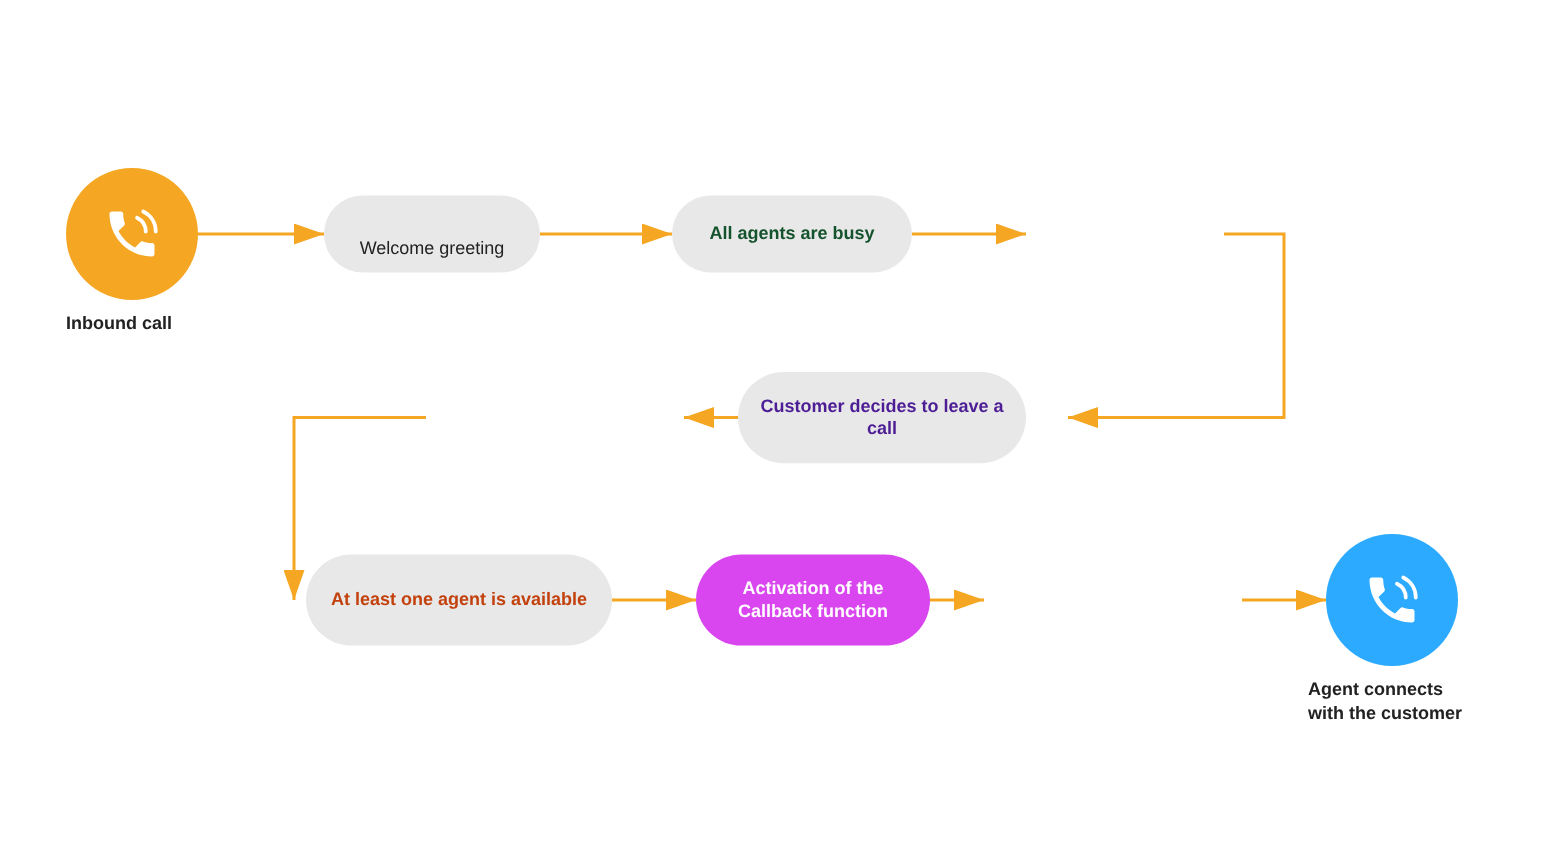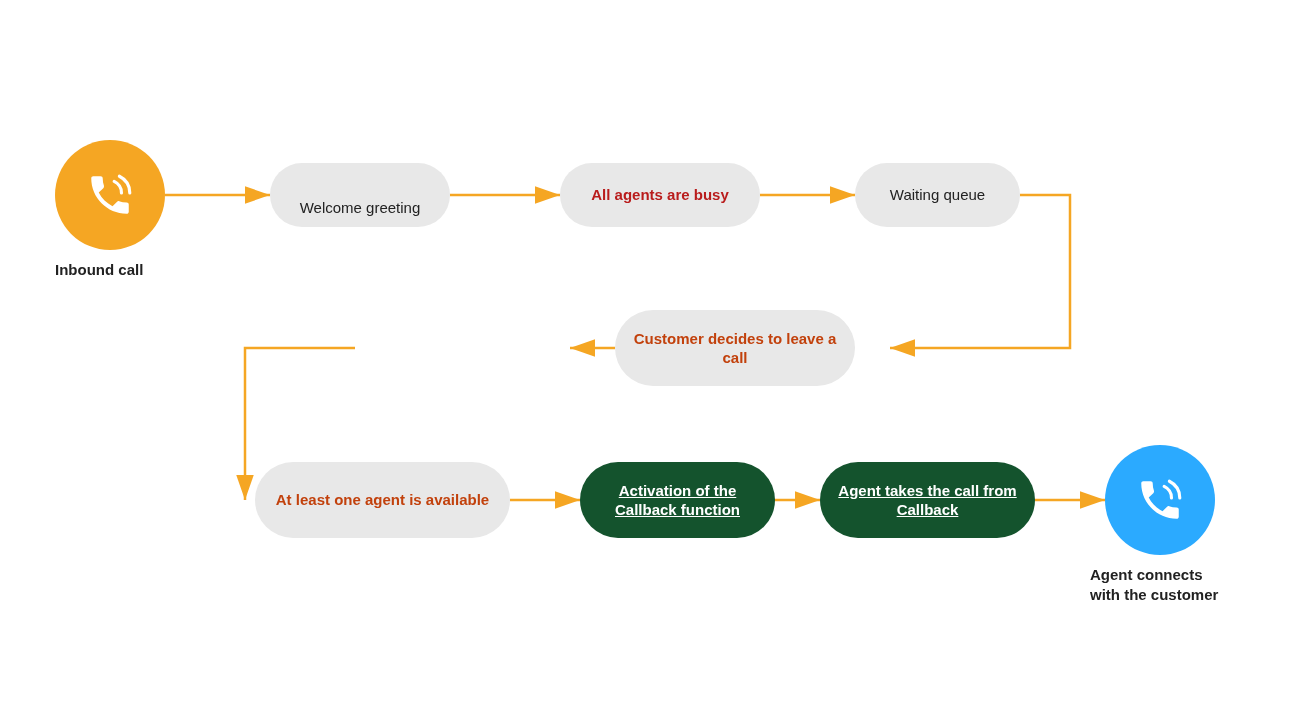--- a/index.html
+++ b/index.html
@@ -56,39 +56,38 @@
       font-size: 15px;
       font-weight: 500;
       line-height: 1.3;
     }
     .pill-gray {
       background: #E8E8E8;
       color: #222222;
     }
     .pill-red-text {
       background: #E8E8E8;
-      color: #b91c1c;
+      color: #14532d;
       font-weight: 700;
     }
     .pill-orange-text {
       background: #E8E8E8;
-      color: #c2410c;
+      color: #4c1d95;
       font-weight: 700;
       justify-content: center;
     }
     .pill-green-text {
       background: #E8E8E8;
       color: #c2410c;
       font-weight: 700;
     }
     .pill-blue {
-      background: #14532d;
+      background: #d946ef;
       color: #ffffff;
       font-weight: 700;
-      text-decoration: underline;
     }
 
     
     .circle-label {
       position: absolute;
       text-align: left;
       font-size: 15px;
       font-weight: 700;
       color: #222222;
       line-height: 1.3;
@@ -148,40 +147,34 @@
 call</div>
 
   <div class="pill pill-gray" style="left:270px; top:163px; width:180px; height:64px;align-items:flex-end;">
     <span>Welcome greeting</span>
   </div>
 
   <div class="pill pill-red-text" style="left:560px; top:163px; width:200px; height:64px;">
     <span>All agents are busy</span>
   </div>
 
-  <div class="pill pill-gray" style="left:855px; top:163px; width:165px; height:64px;">
-    <span>Waiting queue</span>
-  </div>
 
   <div class="pill pill-orange-text" style="left:615px; top:310px; width:240px; height:76px;">
     <span>Customer decides to leave a call</span>
   </div>
 
 
   <div class="pill pill-green-text" style="left:255px; top:462px; width:255px; height:76px;">
     <span>At least one agent is available</span>
   </div>
 
   <div class="pill pill-blue" style="left:580px; top:462px; width:195px; height:76px;">
     <span>Activation of the Callback function</span>
   </div>
 
-  <div class="pill pill-blue" style="left:820px; top:462px; width:215px; height:76px;">
-    <span>Agent takes the call from Callback</span>
-  </div>
 
   <div class="circle circle-blue" style="left:1105px; top:445px;">
     <svg class="phone-icon" viewBox="0 0 24 24">
       <path d="M6.6 10.8c1.4 2.8 3.8 5.1 6.6 6.6l2.2-2.2c.3-.3.7-.4 1-.2 1.1.4 2.3.6 3.6.6.6 0 1 .4 1 1V20c0 .6-.4 1-1 1C10.6 21 3 13.4 3 4c0-.6.4-1 1-1h3.5c.6 0 1 .4 1 1 0 1.3.2 2.5.6 3.6.1.3 0 .7-.2 1L6.6 10.8z" fill="white"></path>
       <path d="M16.5 3C19.5 4.5 21.5 7.5 21.5 11" stroke="white" stroke-width="1.5" fill="none" stroke-linecap="round"></path>
       <path d="M14 5.5C16 6.5 17.5 8.5 17.5 11" stroke="white" stroke-width="1.5" fill="none" stroke-linecap="round"></path>
     </svg>
   </div>
   <div class="circle-label" style="left:1090px; top:565px; width:140px;">Agent connects
 with the customer</div>

